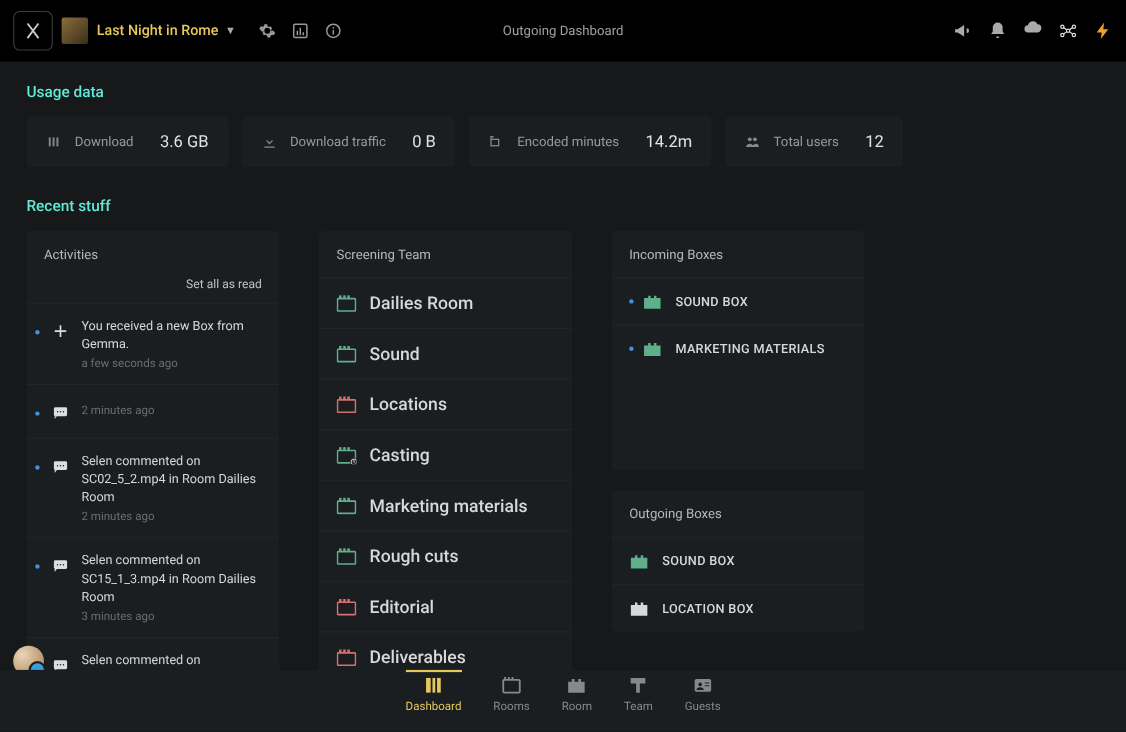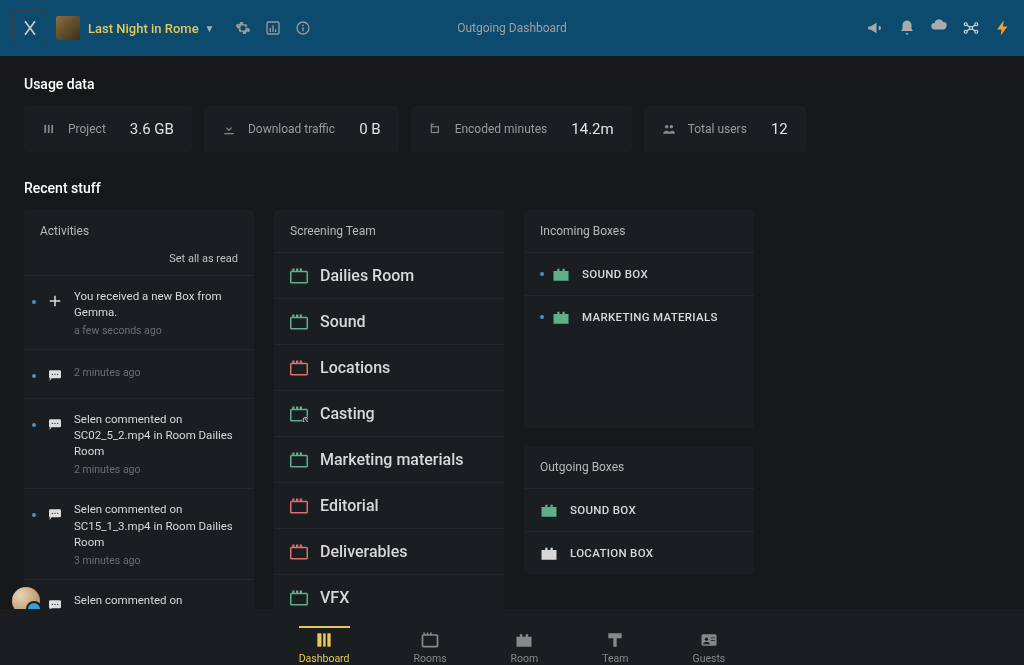--- a/index.html
+++ b/index.html
@@ -12,21 +12,21 @@
   overflow: hidden;
   position: relative;
 }
 
 
 .header {
   height: 56px;
   display: flex;
   align-items: center;
   padding: 0 12px;
-  background: #0c4a6e;
+  background: #000000;
 }
 .logo-box {
   width: 36px; height: 36px;
   border: 1px solid #3a3d41;
   border-radius: 6px;
   display: flex;
   align-items: center;
   justify-content: center;
   margin-right: 8px;
 }
@@ -61,21 +61,21 @@
 }
 .header-right .icn { width: 18px; height: 18px; color: #aaa; cursor: pointer; display: flex; align-items: center; justify-content: center; }
 .header-right .icn.orange { color: #f0a030; }
 .header-right .icn.white { color: #ddd; }
 
 
 .main {
   padding: 20px 24px 0 24px;
 }
 .section-title {
-  color: #ffffff;
+  color: #5eead4;
   font-size: 14px;
   font-weight: 500;
   margin-bottom: 14px;
 }
 .stats-row {
   display: flex;
   gap: 12px;
   margin-bottom: 28px;
 }
 .stat-card {
@@ -85,21 +85,21 @@
   display: flex;
   align-items: center;
   gap: 12px;
 }
 .stat-icon { width: 14px; height: 14px; color: #888; display: flex; align-items: center; }
 .stat-label { font-size: 12px; color: #999; margin-right: 12px; }
 .stat-value { font-size: 15px; color: #e2e2e2; font-weight: 400; }
 
 .columns {
   display: flex;
-  gap: 20px;
+  gap: 36px;
 }
 .col { flex: 1; min-width: 0; }
 .col.narrow { flex: 0 0 230px; }
 
 .panel {
   background: #1b1e21;
   border-radius: 4px;
   overflow: hidden;
 }
 .panel-header {
@@ -184,23 +184,23 @@
 
 
 .bottom-nav {
   position: absolute;
   bottom: 0;
   left: 0;
   right: 0;
   height: 56px;
   background: #1b1e21;
   display: flex;
-  align-items: flex-end;
+  align-items: flex-start;
   justify-content: center;
-  gap: 64px;
+  gap: 29px;
 }
 .avatar {
   position: absolute;
   left: 12px;
   bottom: 50px;
   width: 28px; height: 28px;
   border-radius: 50%;
   background: radial-gradient(circle at 30% 30%, #e8d4b8, #a87c4a);
 }
 .avatar::after {
@@ -305,21 +305,21 @@
 
   <div class="stats-row" id="stats-row">
       <div class="stat-card">
         <span class="stat-icon">
           <svg viewBox="0 0 24 24" fill="currentColor">
             <rect x="4" y="5" width="3" height="14"></rect>
             <rect x="10" y="5" width="3" height="14"></rect>
             <rect x="16" y="5" width="3" height="14"></rect>
           </svg>
         </span>
-    <span class="stat-label">Project</span>
+    <span class="stat-label">Download</span>
     <span class="stat-value">3.6 GB</span>
       </div>
       <div class="stat-card">
         <span class="stat-icon">
           <svg viewBox="0 0 24 24" fill="currentColor">
             <path d="M12 3v10l-4-4-1.4 1.4L12 16l5.4-5.6L16 9l-4 4V3h0zM4 19h16v2H4z"></path>
           </svg>
         </span>
     <span class="stat-label">Download traffic</span>
     <span class="stat-value">0 B</span>
@@ -484,20 +484,29 @@
               <span class="room-icon"><svg viewBox="0 0 24 20">
                   <rect x="1" y="4" width="22" height="15" rx="1" fill="none" stroke="#5fb08a" stroke-width="2"></rect>
                   <rect x="3" y="0" width="3" height="4" fill="#5fb08a"></rect>
                   <rect x="8" y="0" width="3" height="4" fill="#5fb08a"></rect>
                   <rect x="13" y="0" width="3" height="4" fill="#5fb08a"></rect>
                 </svg></span>
     <span class="room-label">Marketing materials</span>
             </div>
             <div class="room-item">
               <span class="room-icon"><svg viewBox="0 0 24 20">
+                  <rect x="1" y="4" width="22" height="15" rx="1" fill="none" stroke="#5fb08a" stroke-width="2"></rect>
+                  <rect x="3" y="0" width="3" height="4" fill="#5fb08a"></rect>
+                  <rect x="8" y="0" width="3" height="4" fill="#5fb08a"></rect>
+                  <rect x="13" y="0" width="3" height="4" fill="#5fb08a"></rect>
+                </svg></span>
+    <span class="room-label">Rough cuts</span>
+            </div>
+            <div class="room-item">
+              <span class="room-icon"><svg viewBox="0 0 24 20">
                   <rect x="1" y="4" width="22" height="15" rx="1" fill="none" stroke="#d87070" stroke-width="2"></rect>
                   <rect x="3" y="0" width="3" height="4" fill="#d87070"></rect>
                   <rect x="8" y="0" width="3" height="4" fill="#d87070"></rect>
                   <rect x="13" y="0" width="3" height="4" fill="#d87070"></rect>
                 </svg></span>
     <span class="room-label">Editorial</span>
             </div>
             <div class="room-item">
               <span class="room-icon"><svg viewBox="0 0 24 20">
                   <rect x="1" y="4" width="22" height="15" rx="1" fill="none" stroke="#d87070" stroke-width="2"></rect>

